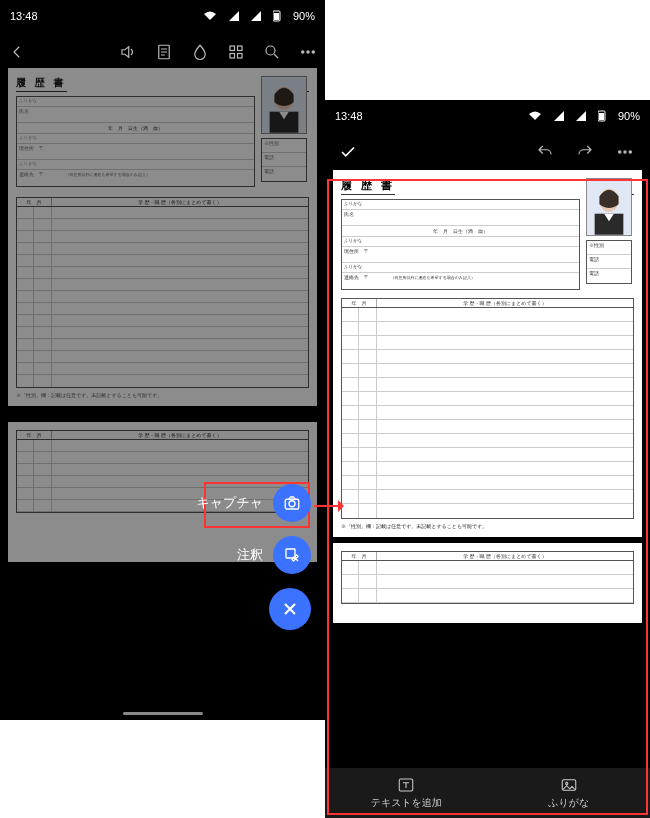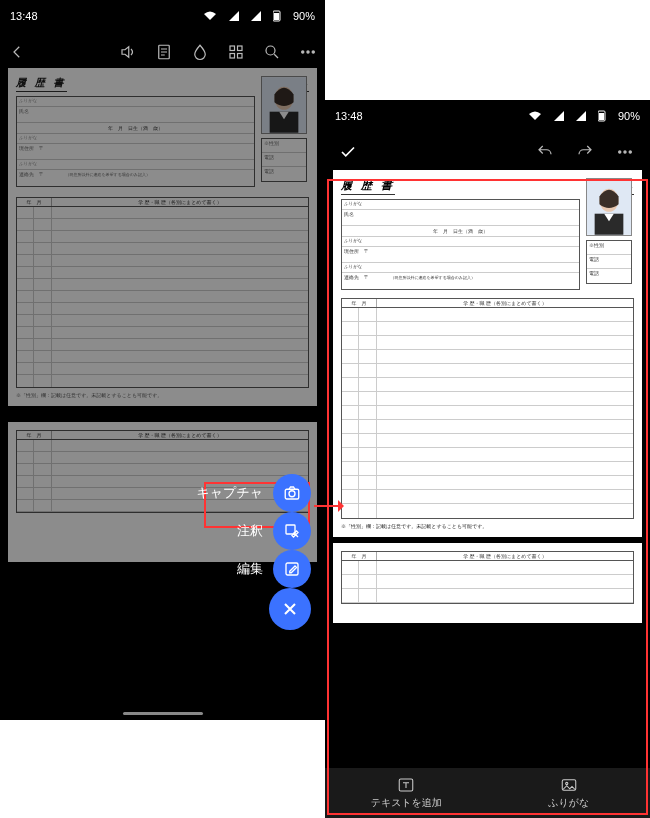--- a/index.html
+++ b/index.html
@@ -15,21 +15,21 @@
   .icon-btn svg { width: 18px; height: 18px; stroke: currentColor; fill: none; stroke-width: 1.6; }
   .check-btn { width: 26px; height: 26px; color: #fff; padding-left: 8px; }
   .check-btn svg { width: 22px; height: 22px; stroke-width: 2.2; }
 
   .content-area { position: absolute; left: 0; right: 0; background: #000; }
   .left-content { top: 64px; bottom: 0; }
 
   
   .resume-page { background: #fff; margin: 4px 8px; padding: 8px 8px; font-size: 6px; color: #222; position: relative; }
   .resume-page-2 { margin-top: 16px; height: 140px; overflow: hidden; }
-  .r-title-row { display: flex; justify-content: space-between; align-items: flex-start; font-style: italic; }
+  .r-title-row { display: flex; justify-content: space-between; align-items: flex-start; }
   .r-title { font-size: 10px; font-weight: bold; border-bottom: 1px solid #333; padding-bottom: 1px; letter-spacing: 3px;}
   .r-date { font-size: 6px; align-self: flex-end; border-bottom:1px solid #333; padding-right:2px;}
   .r-photo { position: absolute; right: 10px; top: 8px; width: 46px; height: 58px; border: 1px solid #888; display: flex; align-items: center; justify-content: center; background: #eef4fc; overflow: hidden; }
   .r-photo svg { width: 46px; height: 58px; }
   .r-table { border: 1px solid #555; margin-top: 4px; margin-right: 54px; }
   .r-row { border-bottom: 1px solid #ccc; min-height: 10px; padding: 1px 2px; font-size: 5px; color:#666;}
   .r-row:last-child { border-bottom: none; }
   .r-row-h { min-height: 16px; }
   .r-sub { font-size: 4.5px; color:#888;}
   .r-birthrow{ text-align:center; font-size:5px; padding:2px 0; border-bottom:1px solid #ccc;color:#444;}
@@ -42,21 +42,21 @@
   .r-line-row{display:flex;border-bottom:1px solid #ccc;min-height:12px;}
   .r-line-row .c1{width:6%;border-right:1px solid #ccc;}
   .r-line-row .c2{width:6%;border-right:1px solid #ccc;}
   .r-line-row .c3{flex:1;}
   .r-foot-note{font-size:5px;margin-top:4px;color:#555;}
 
   
   .dim-overlay { position: absolute; inset: 0; background: rgba(0,0,0,0.45); pointer-events:none;}
 
   
-  .fab-col { position: absolute; right: 14px; bottom: 90px; display: flex; flex-direction: column; align-items: flex-end; z-index:5;}
+  .fab-col { position: absolute; right: 14px; bottom: 90px; display: flex; flex-direction: column; gap: 14px; align-items: flex-end; z-index:5;}
   .fab-item { display: flex; align-items: center; gap: 10px; }
   .fab-label { color: #fff; font-size: 13px; }
   .fab-btn { width: 38px; height: 38px; border-radius: 50%; background: #3b72ff; display: flex; align-items: center; justify-content: center; }
   .fab-btn svg { width: 18px; height: 18px; stroke: #fff; fill: none; stroke-width: 1.8; }
   .fab-btn-close { width: 42px; height: 42px; background: #3b72ff; }
   .fab-btn-close svg{stroke-width:2.5;width:20px;height:20px;}
 
   .red-box { position: absolute; border: 2px solid #f33; pointer-events: none; }
   .red-box-edit { left: 204px; top: 482px; width: 106px; height: 46px; }
   .red-box-right { left: 327px; top: 179px; width: 321px; height: 636px; z-index:10;}
@@ -318,29 +318,20 @@
     <div class="fab-item">
       <span class="fab-label">注釈</span>
       <span class="fab-btn">
           <svg viewBox="0 0 24 24">
             <rect x="4" y="4" width="12" height="12" rx="1"></rect>
             <path d="M14 14l6 6M18 12l2 2-6 6-2-2z"></path>
           </svg>
         </span>
     </div>
     <div class="fab-item">
-      <span class="fab-label">編集</span>
-      <span class="fab-btn">
-          <svg viewBox="0 0 24 24">
-            <rect x="4" y="4" width="16" height="16" rx="2"></rect>
-            <path d="M9 15l7-7 2 2-7 7-2 0z"></path>
-          </svg>
-        </span>
-    </div>
-    <div class="fab-item">
       <span class="fab-btn fab-btn-close">
           <svg viewBox="0 0 24 24">
             <path d="M6 6l12 12M18 6L6 18"></path>
           </svg>
         </span>
     </div>
   </div>
 
   <div class="nav-bar">
       <div class="nav-pill"></div>

